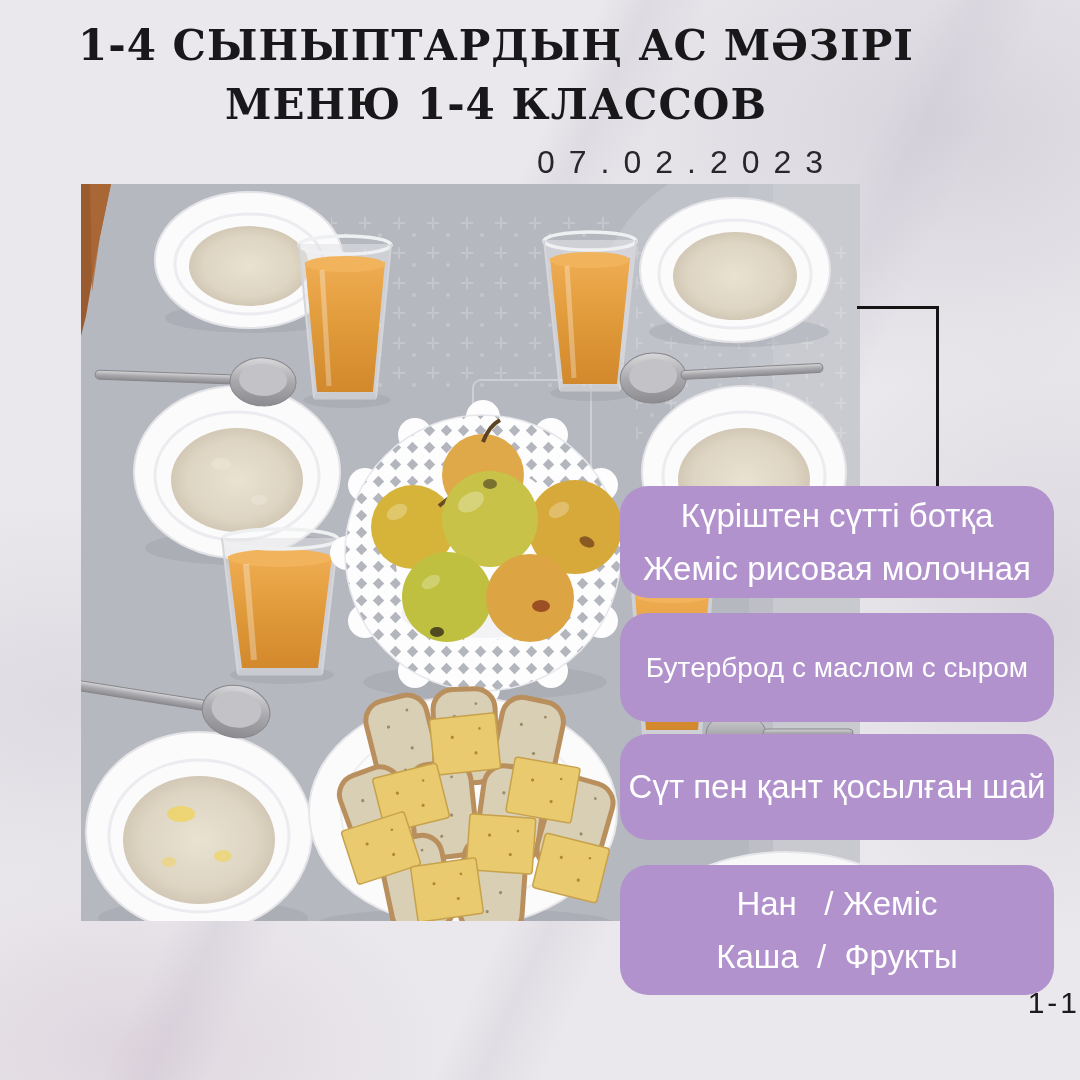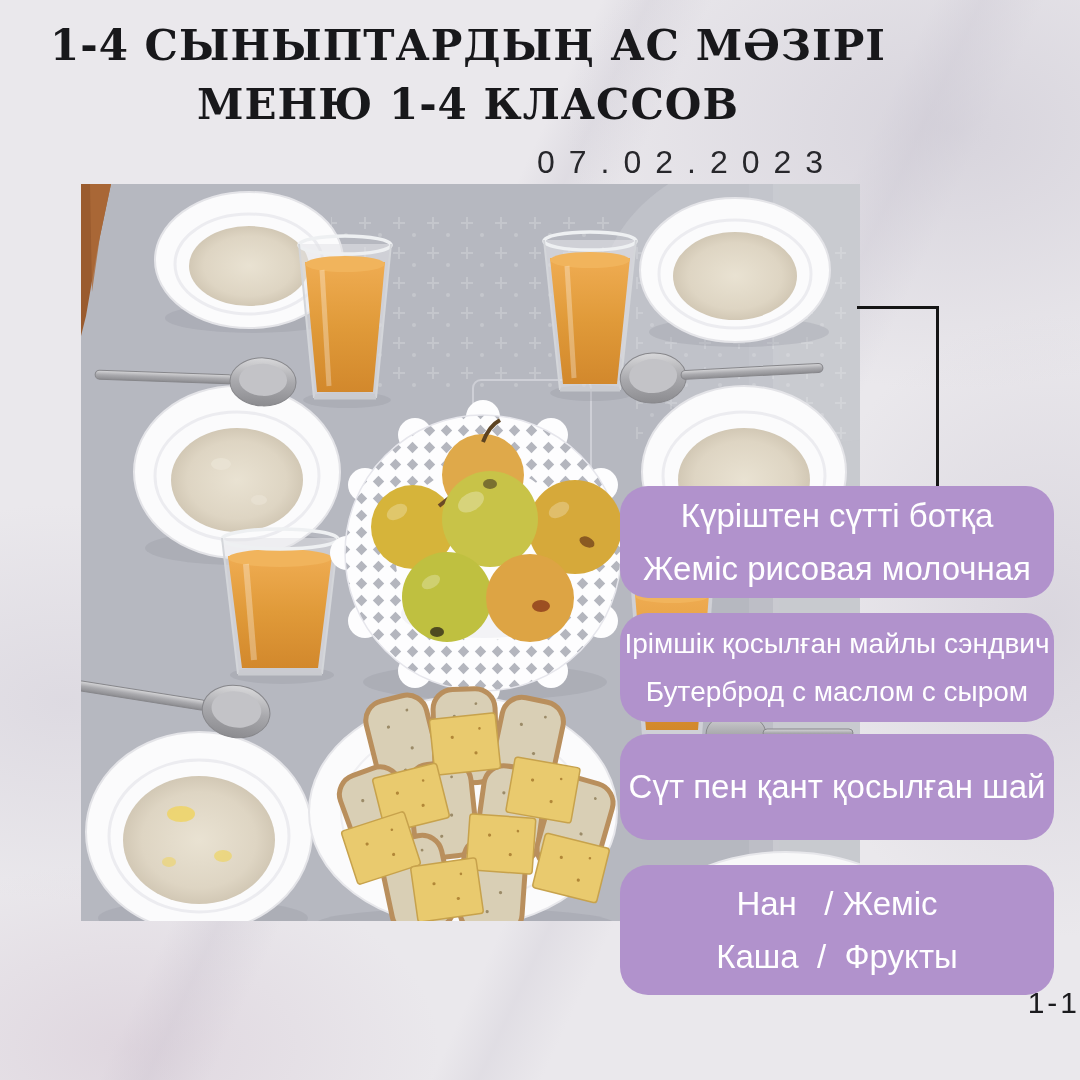--- a/index.html
+++ b/index.html
@@ -11,21 +11,21 @@
     background-image:
       radial-gradient(ellipse 620px 420px at 88% 12%, rgba(199,195,207,.55), transparent 62%),
       radial-gradient(ellipse 500px 330px at 6% 65%, rgba(204,199,211,.42), transparent 60%),
       radial-gradient(ellipse 420px 520px at 97% 58%, rgba(197,192,205,.45), transparent 60%),
       radial-gradient(ellipse 500px 300px at 12% 97%, rgba(206,188,203,.40), transparent 62%),
       linear-gradient(115deg, transparent 38%, rgba(196,192,204,.30) 41%, transparent 45%, transparent 59%, rgba(199,195,207,.28) 62%, transparent 66%);
   }
   .title{
     position:absolute;top:16px;left:0;width:936px;text-align:center;
     font-family:"DejaVu Serif","Liberation Serif",serif;font-weight:700;
-    font-size:42px;line-height:59px;letter-spacing:1px;color:#18181b;
+    font-size:42px;line-height:59px;letter-spacing:1px;color:#18181b;padding-left:28px;
   }
   .date{
     position:absolute;top:144px;left:537px;
     font-size:32px;letter-spacing:14px;color:#27272b;font-weight:400;
   }
   .photo{position:absolute;left:81px;top:184px;width:779px;height:737px;z-index:1;}
   .photo svg{display:block;}
   .connector-h{position:absolute;left:857px;top:306px;width:82px;height:3px;background:#151515;z-index:2;}
   .connector-v{position:absolute;left:936px;top:306px;width:3px;height:182px;background:#151515;z-index:2;}
   .menu-box{
@@ -280,21 +280,20 @@
   </div>
 
   <div class="connector-h"></div>
   <div class="connector-v"></div>
 
   <div class="menu-box" id="box1">
     <div class="line">Күріштен сүтті ботқа</div>
     <div class="line">Жеміс рисовая молочная</div>
   </div>
   <div class="menu-box" id="box2">
-    <div class="line">Ірімшік қосылған майлы сэндвич</div>
     <div class="line">Бутерброд с маслом с сыром</div>
   </div>
   <div class="menu-box" id="box3">
     <div class="line">Сүт пен қант қосылған шай</div>
   </div>
   <div class="menu-box" id="box4">
     <div class="line">Нан   / Жеміс</div>
     <div class="line">Каша  /  Фрукты</div>
   </div>
 

